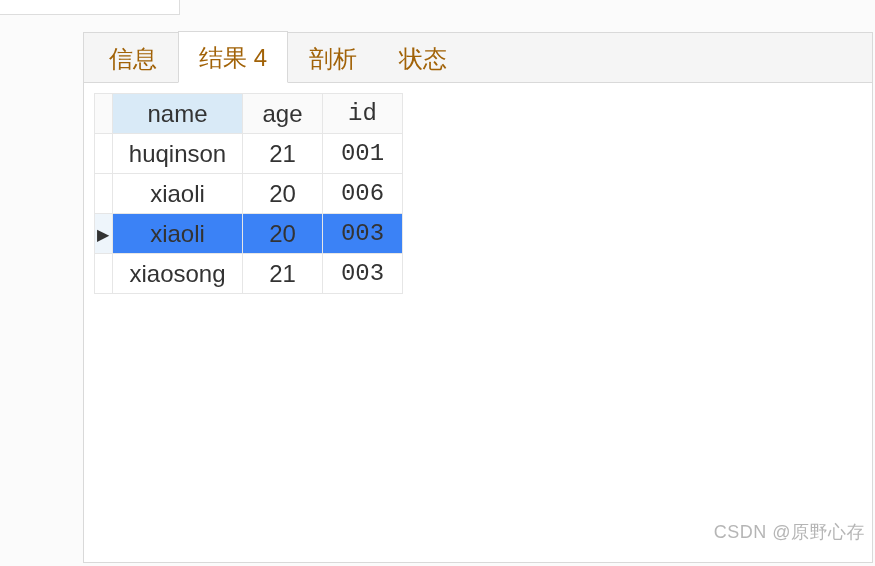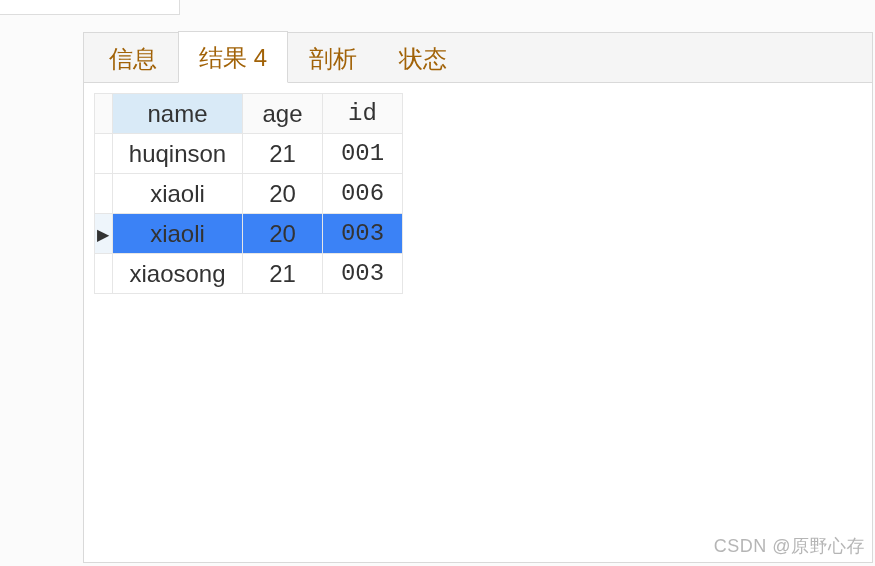--- a/index.html
+++ b/index.html
@@ -92,21 +92,21 @@
       position: absolute;
       left: 2px;
       top: 50%;
       transform: translateY(-50%);
       font-size: 16px;
       color: #333;
     }
     .watermark {
       position: absolute;
       right: 10px;
-      bottom: 8px;
+      bottom: 22px;
       font-size: 18px;
       color: rgba(120,120,120,0.55);
       letter-spacing: 0.5px;
       pointer-events: none;
     }
   </style>
 </head>
 <body>
 
 <div class="top-fragment"></div>

